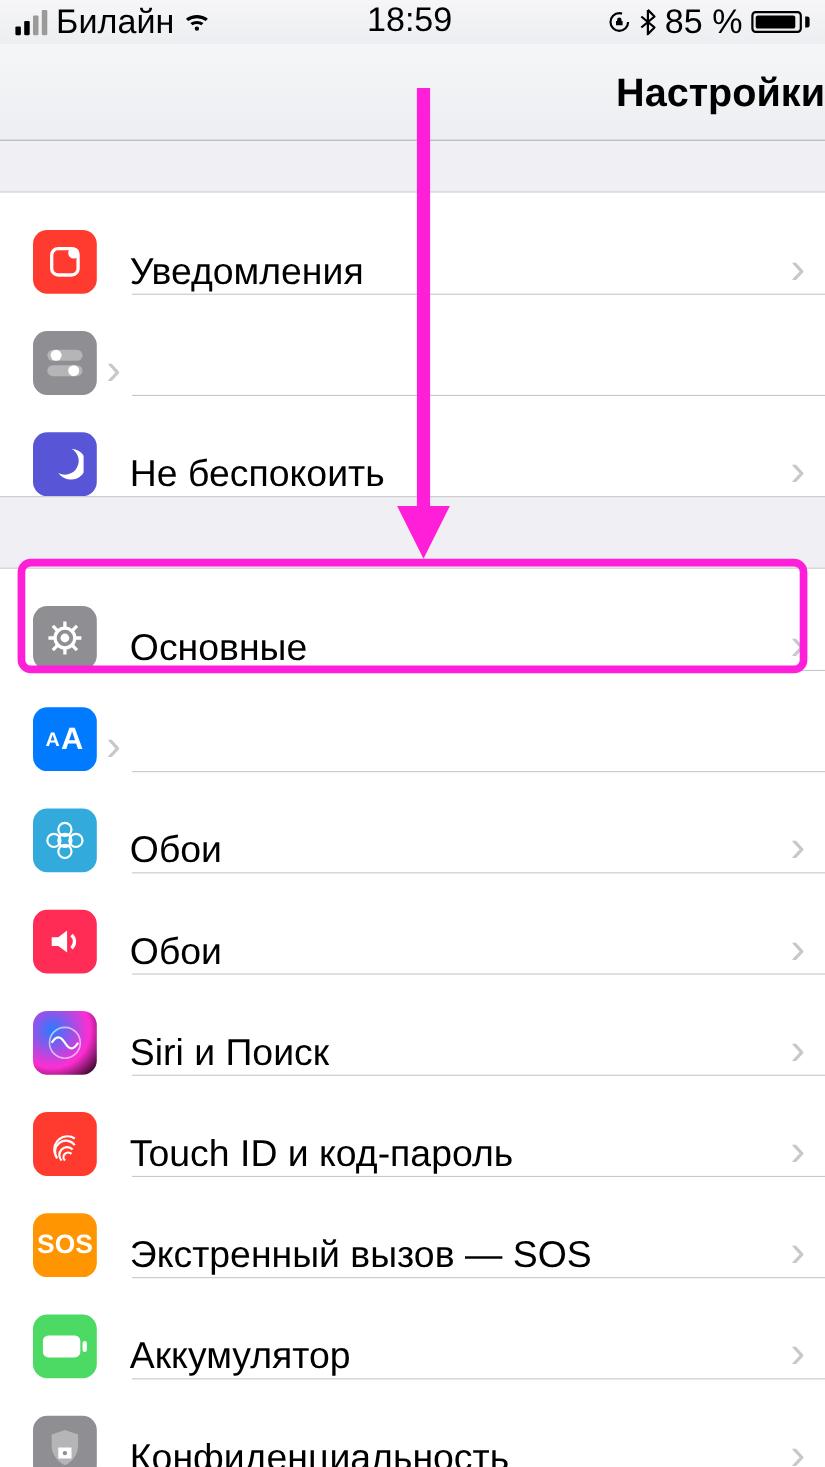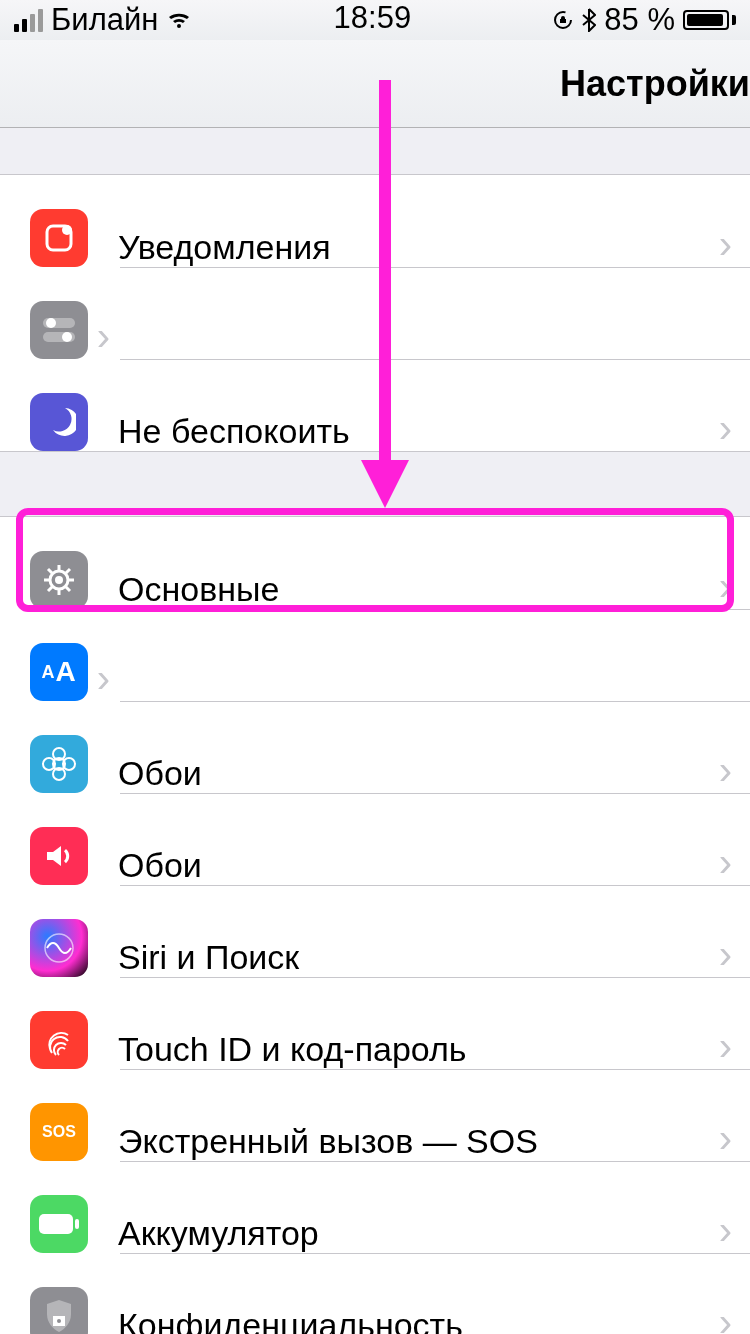--- a/index.html
+++ b/index.html
@@ -257,21 +257,21 @@
             <path d="M16 34a7 7 0 0110-10"></path>
             <path d="M19 34a4 4 0 016-6"></path>
           </g>
         </svg>
     </span>
     <span class="label">Touch ID и код-пароль</span>
     <span class="chev">›</span>
   </div>
 
   <div class="row">
-    <span class="icon bg-orange" style="font-size:16px;font-weight:700;letter-spacing:0px">SOS</span>
+    <span class="icon bg-orange" style="font-size:24px;font-weight:700;letter-spacing:0px">SOS</span>
     <span class="label">Экстренный вызов — SOS</span>
     <span class="chev">›</span>
   </div>
 
   <div class="row">
     <span class="icon bg-green">
       <svg width="44" height="24" viewBox="0 0 44 24">
           <rect x="2" y="2" width="34" height="20" rx="5" fill="#fff"></rect>
           <rect x="38" y="7" width="4" height="10" rx="2" fill="#fff"></rect>
         </svg>

